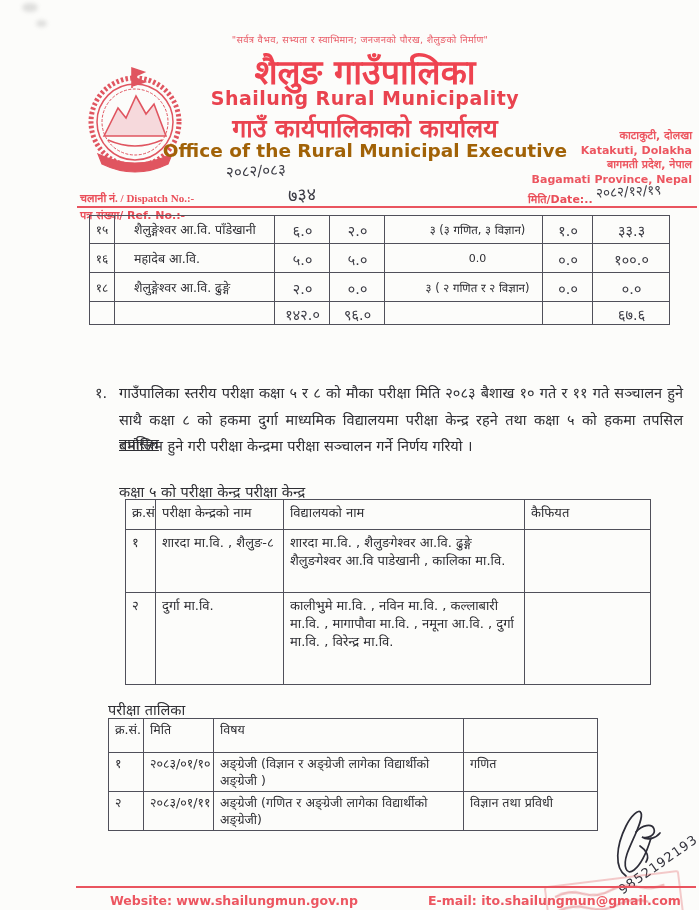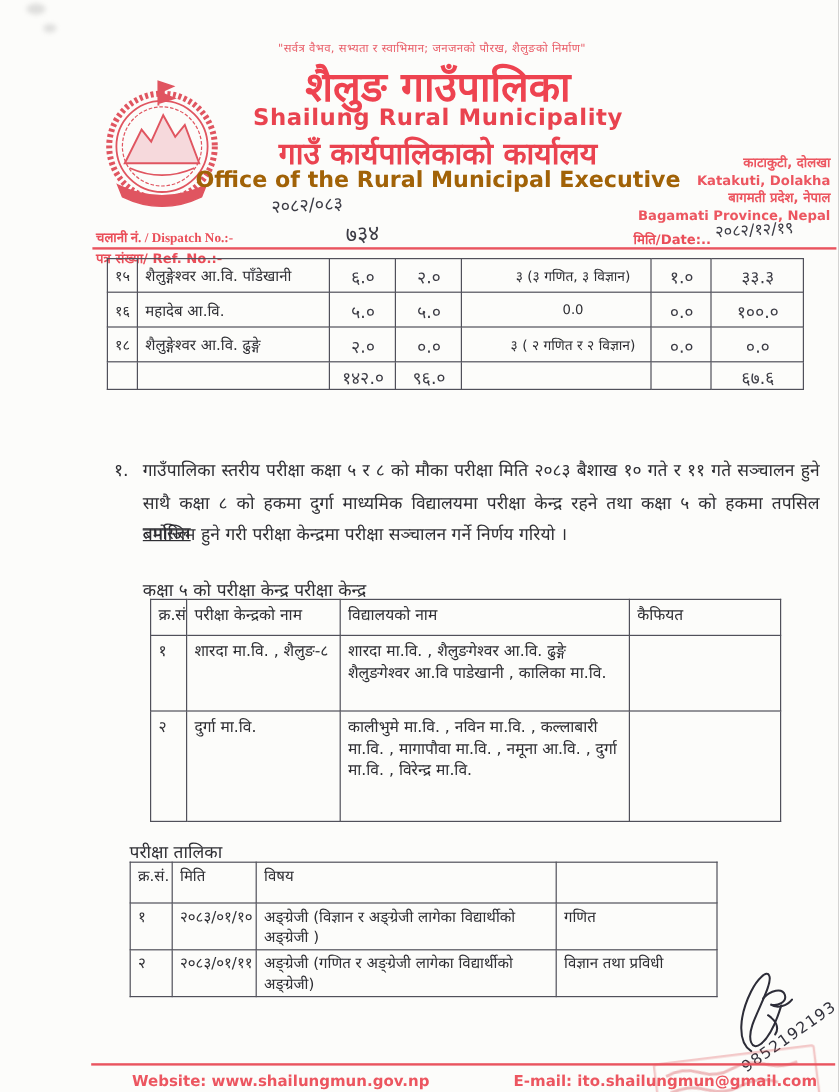--- a/index.html
+++ b/index.html
@@ -16,21 +16,21 @@
   .office-np{left:170px;top:110px;width:390px;text-align:center;font-size:25px;font-weight:bold;color:#ea4350;}
   .office-en{left:160px;top:140px;width:410px;text-align:center;font-size:18.5px;font-weight:bold;color:#a16207;}
   .addr{left:470px;top:129px;width:222px;text-align:right;font-size:11px;font-weight:bold;color:#ec5660;line-height:14.5px;}
   .reflabel{font-size:11px;font-weight:bold;color:#ea4e59;}
   .hand{color:#3c3c45;font-family:"DejaVu Sans",sans-serif;}
   .hr-red{background:#e9545f;height:2px;}
   
   table{border-collapse:collapse;table-layout:fixed;}
   td,th{border:1px solid #50505a;padding:1px 4px;overflow:hidden;}
   .t1 td{font-size:12px;}
-  .t1 .name{font-size:12.5px;text-align:left;padding-left:6px;}
+  .t1 .name{font-size:12.5px;text-align:left;padding-left:19px;}
   .t1 .num{font-size:14.5px;text-align:center;color:#3c3c45;transform:rotate(-1deg);}
   .t1 .detail{font-size:11.5px;text-align:center;padding-left:32px;}
   .t1 .sn{text-align:center;}
   .t2 td{font-size:13px;vertical-align:top;padding:3px 6px;}
   .t3 td{font-size:12.5px;vertical-align:top;padding:2px 6px;}
   .para{font-size:14.5px;line-height:26.5px;text-align:justify;}
   .label-np{font-size:14.5px;}
   .foot{font-size:12.5px;color:#ec5660;font-weight:bold;}
   .stamp{
     border:2px solid rgba(222,80,85,.45); border-radius:3px;

